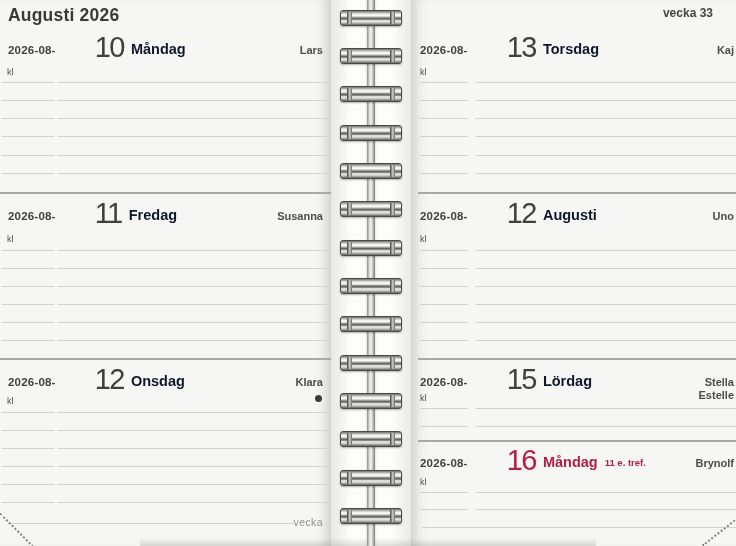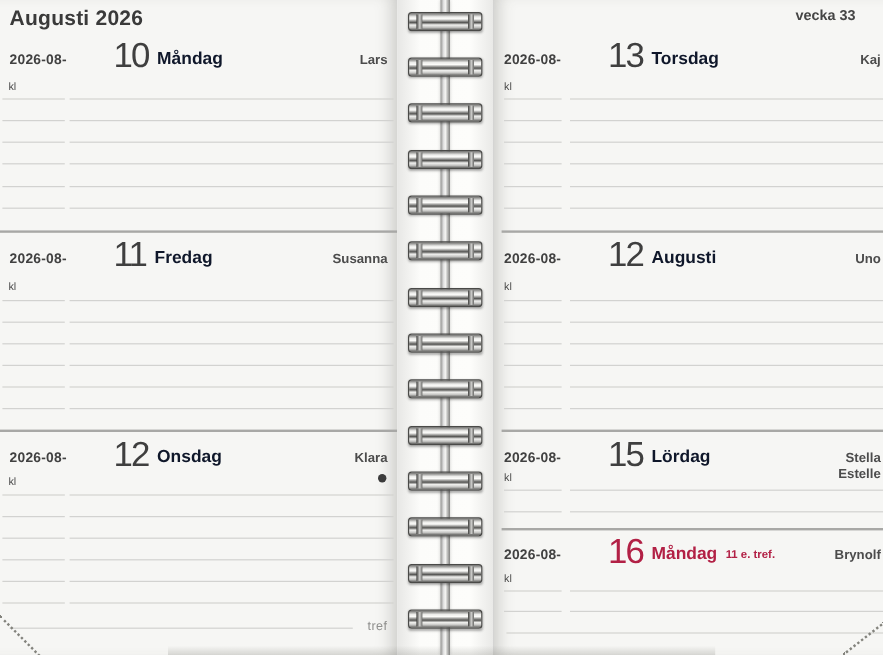--- a/index.html
+++ b/index.html
@@ -134,21 +134,21 @@
     <div class="rule csh" style="top:466px"></div>
     <div class="rule csh" style="top:484px"></div>
     <div class="rule csh" style="top:502px"></div>
     <div class="rule clg" style="top:412px"></div>
     <div class="rule clg" style="top:430px"></div>
     <div class="rule clg" style="top:448px"></div>
     <div class="rule clg" style="top:466px"></div>
     <div class="rule clg" style="top:484px"></div>
     <div class="rule clg" style="top:502px"></div>
     <div class="rule" style="top:523px;left:8px;width:286px"></div>
-    <div class="brand">tref</div>
+    <div class="brand">vecka</div>
   </div>
 
   <div class="gutter">
     <div class="rod"></div>
     <div class="ring" style="top:10px"></div>
     <div class="ring" style="top:48px"></div>
     <div class="ring" style="top:86px"></div>
     <div class="ring" style="top:125px"></div>
     <div class="ring" style="top:163px"></div>
     <div class="ring" style="top:201px"></div>

